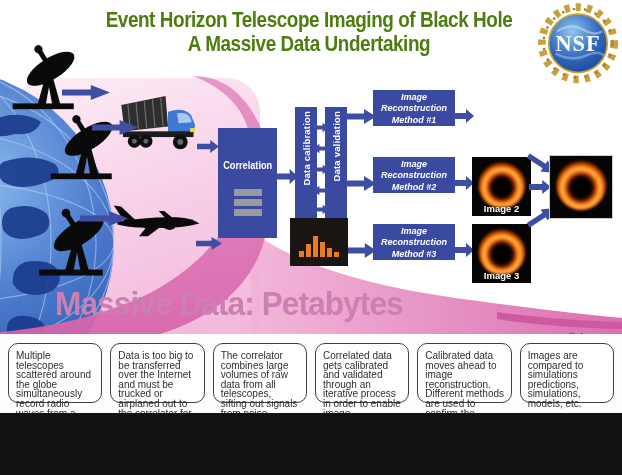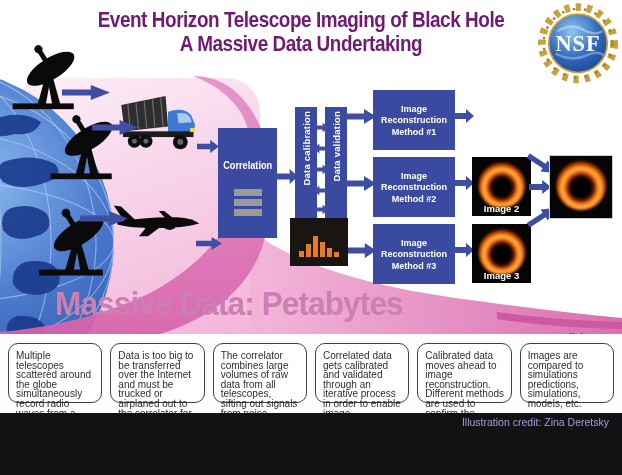--- a/index.html
+++ b/index.html
@@ -7,21 +7,21 @@
   #stage{position:relative;width:622px;height:475px;overflow:hidden;background:#fff;
          font-family:"Liberation Sans",sans-serif;}
 
   
   .pink-blob{position:absolute;left:14px;top:78px;width:246px;height:256px;
     border-radius:34px 34px 0 0;
     background:linear-gradient(160deg,#fdeff8 0%,#f8d3e9 45%,#f2b5d9 100%);}
   .bg-svg{position:absolute;left:0;top:0;}
 
   
-  .title-wrap{position:absolute;left:20px;top:8px;width:562px;text-align:center;color:#701a75;}
+  .title-wrap{position:absolute;left:28px;top:8px;width:562px;text-align:center;color:#4d7c0f;}
   .title-line{font-weight:bold;font-size:21.5px;line-height:24px;letter-spacing:-0.5px;
     transform:scaleX(0.88);transform-origin:50% 50%;white-space:nowrap;}
 
   
   .nsf{position:absolute;left:533px;top:2px;width:90px;height:86px;}
 
   
   .globe{position:absolute;left:-235px;top:66px;width:352px;height:352px;}
 
   
@@ -46,22 +46,22 @@
     display:flex;align-items:flex-start;justify-content:center;}
   .vbar .vtext{writing-mode:vertical-rl;transform:rotate(180deg);color:#fff;font-weight:bold;
     font-size:9.5px;letter-spacing:0.2px;white-space:nowrap;margin-top:4px;}
   .calib{left:295px;height:111px;}
   .valid{left:325px;height:111px;}
 
   .histo-box{position:absolute;left:290px;top:218px;width:58px;height:48px;background:#181512;
     display:flex;align-items:flex-end;justify-content:center;gap:2px;padding-bottom:9px;}
   .histo-box i{display:block;width:5px;background:var(--color-orange,#e87c26);}
 
-  .recon{left:373px;width:82px;height:60px;font-weight:bold;font-size:9.5px;line-height:11.5px;
-    padding:2px 6px;}
+  .recon{left:373px;width:82px;height:36px;font-weight:bold;font-size:9.5px;line-height:11.5px;
+    padding:2px 6px;font-style:italic;}
   .recon .inner{transform:scaleX(0.95);}
 
   
   .tile{position:absolute;width:59px;height:59px;background:#060505;overflow:hidden;}
   .bh-ring{position:absolute;left:50%;top:50%;width:80%;height:80%;transform:translate(-50%,-54%);
     border-radius:50%;filter:blur(1px);
     background:radial-gradient(circle at 50% 55%, #000 0 24%, #4a1000 33%, #ff7714 44%,
                #ffb84d 52%, #e05a00 61%, #3c0d00 72%, #000 80%);}
   .tile .img-label{position:absolute;left:0;right:0;bottom:2px;text-align:center;color:#fff;
     font-weight:bold;font-size:9.5px;text-shadow:0 0 3px #000;}
@@ -308,17 +308,16 @@
     <div class="note">Multiple telescopes scattered around the globe simultaneously record radio waves from a single [astronomical] source.</div>
     <div class="note">Data is too big to be transferred over the Internet and must be trucked or airplaned out to the correlator for processing.</div>
     <div class="note">The correlator combines large volumes of raw data from all telescopes, sifting out signals from noise.</div>
     <div class="note">Correlated data gets calibrated and validated through an iterative process in order to enable image reconstruction.</div>
     <div class="note">Calibrated data moves ahead to image reconstruction. Different methods are used to confirm the result.</div>
     <div class="note">Images are compared to simulations predictions, simulations, models, etc.</div>
   </div>
 
   <div class="footer">
     <div class="credits">
-      <div>Illustration credit: Zina Deretsky</div>
     </div>
   </div>
 
 </div>
 
 </body></html>

